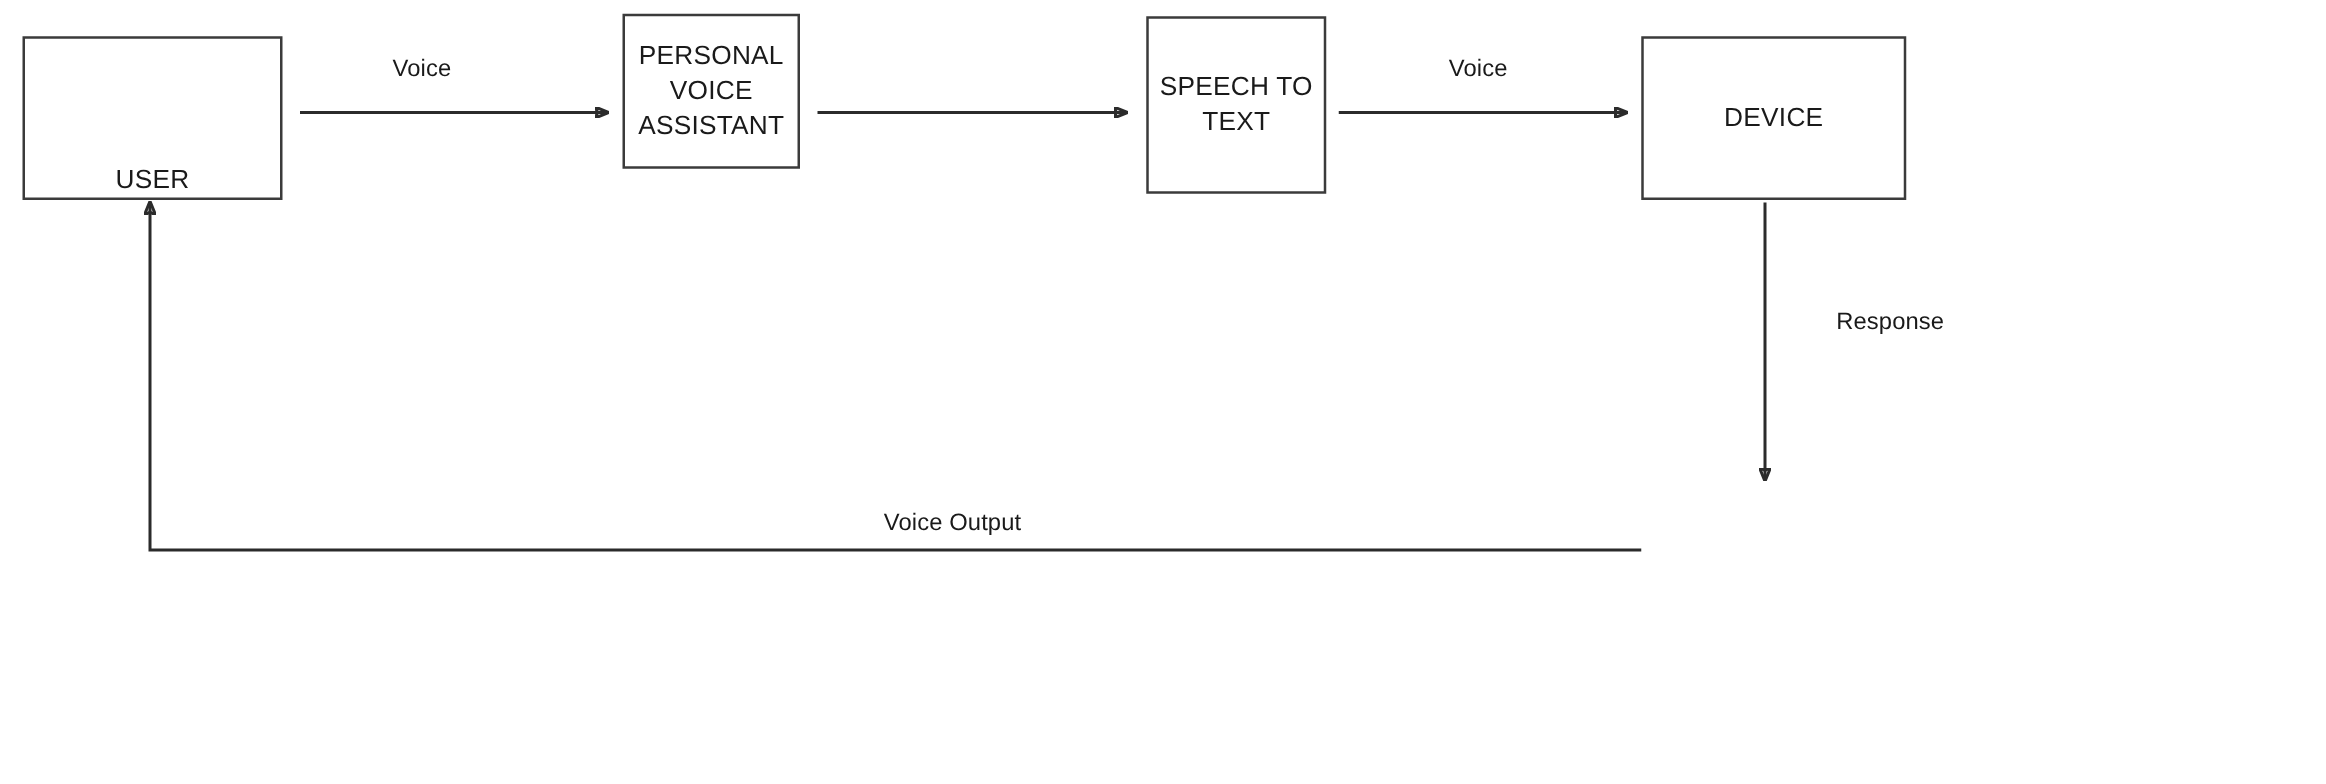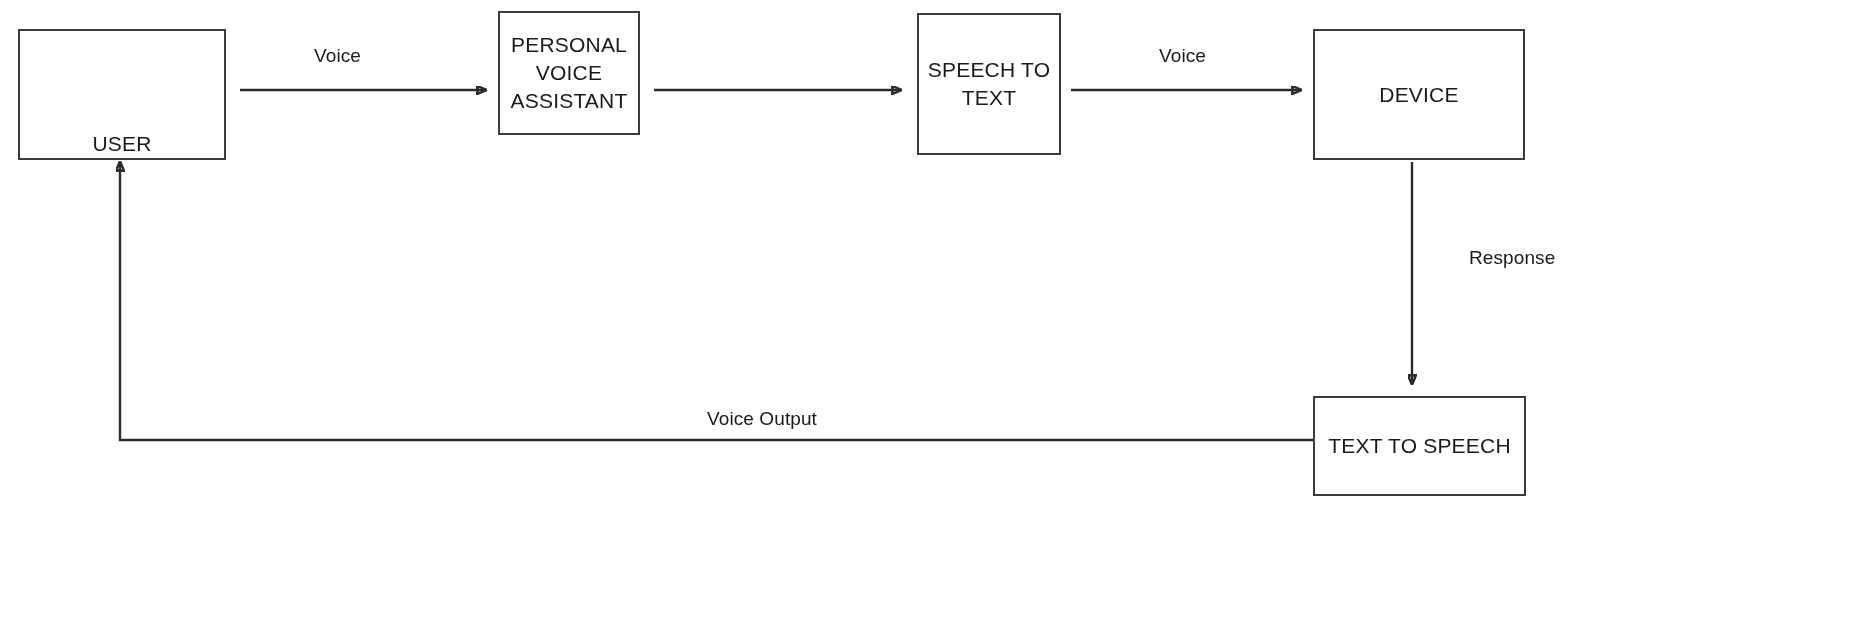--- a/index.html
+++ b/index.html
@@ -89,23 +89,20 @@
 
   <div class="node" style="left:917px; top:13px; width:144px; height:142px;">
     <span>SPEECH TO
 TEXT</span>
   </div>
 
   <div class="node" style="left:1313px; top:29px; width:212px; height:131px;">
     <span>DEVICE</span>
   </div>
 
-  <div class="node" style="left:1313px; top:396px; width:213px; height:100px;">
-    <span>TEXT TO SPEECH</span>
-  </div>
 
   <div class="edge-label" style="left:314px; top:45px;">Voice</div>
 
   <div class="edge-label" style="left:1159px; top:45px;">Voice</div>
 
   <div class="edge-label" style="left:1437px; top:247px;margin-left:32px;">Response</div>
 
   <div class="edge-label" style="left:707px; top:408px;">Voice Output</div>
 
 </div>

